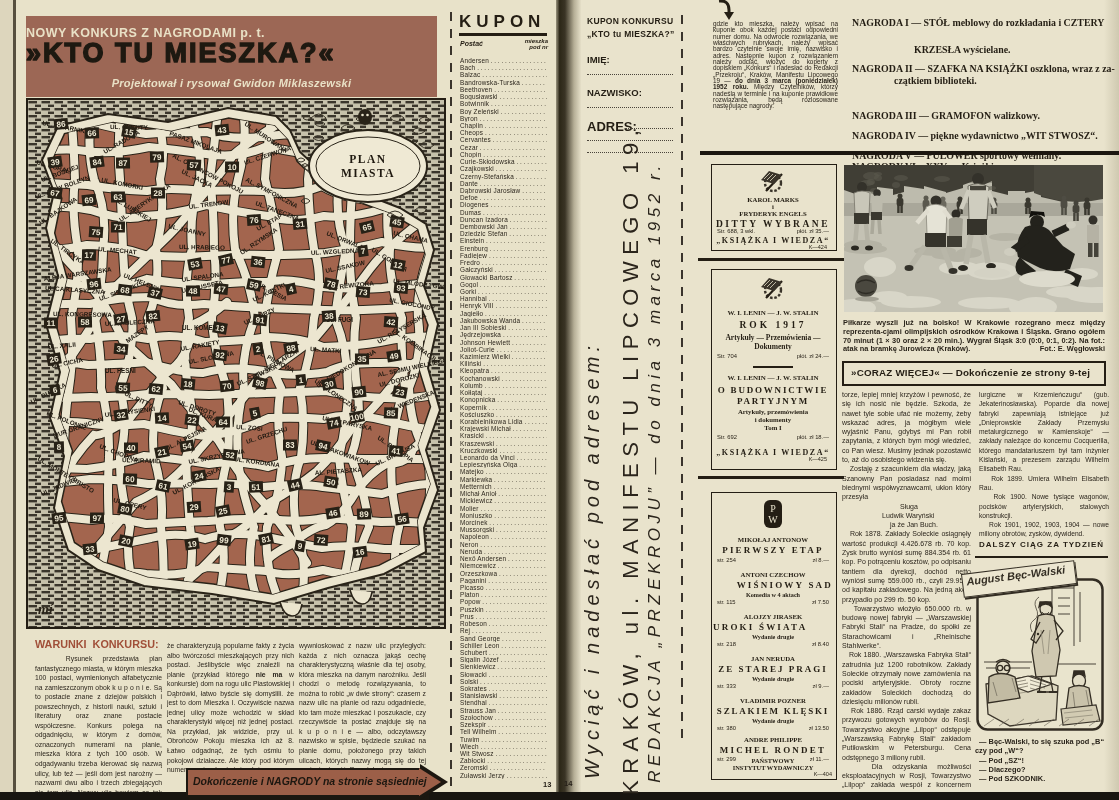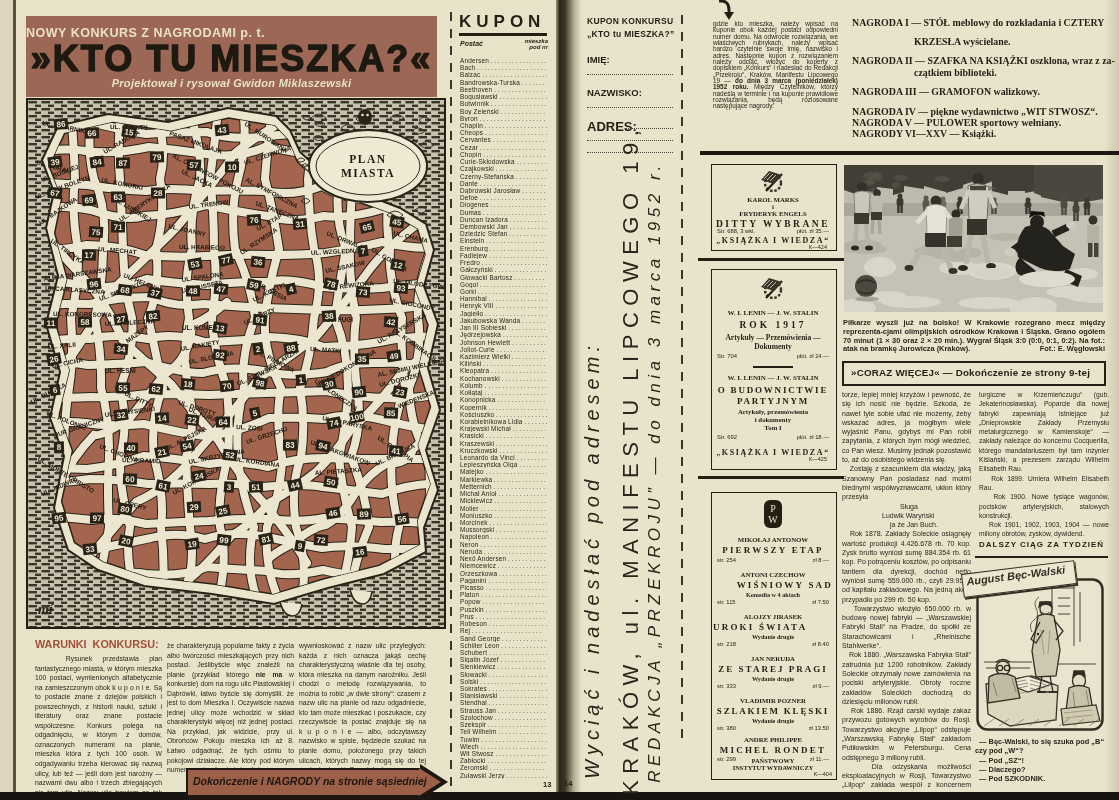--- a/index.html
+++ b/index.html
@@ -30,21 +30,21 @@
 <div class="abs" style="left:556px;top:0;width:30px;height:793px;background:linear-gradient(to right,#9a947e 0,#2c2717 12%,#3a3425 30%,#b5ae96 60%,#e9e3cc 85%)"></div>
 
 <div class="abs" style="left:1104px;top:0;width:15px;height:793px;background:linear-gradient(to right,#e9e3cc,#cfc9b0)"></div>
 
 <div class="abs" style="left:0;top:792px;width:1119px;height:8px;background:#181510"></div>
 
 <div class="abs" style="left:26px;top:16px;width:411px;height:81px;background:#9c6755"></div>
 
 <div class="abs" style="left:26px;top:26px;width:411px;text-align:left;font-weight:bold;font-size:12.5px;letter-spacing:0.5px;color:#e9e1c6">NOWY KONKURS Z NAGRODAMI p. t.</div>
 
-<div class="abs" style="left:26px;top:38px;width:411px;text-align:center;font-weight:bold;font-size:36px;letter-spacing:2px;color:#1e1911;-webkit-text-stroke:1.4px #1e1911">»KTO TU MIESZKA?«</div>
+<div class="abs" style="left:26px;top:38px;width:411px;text-align:left;font-weight:bold;font-size:27px;letter-spacing:2px;color:#1e1911;-webkit-text-stroke:1.4px #1e1911">»KTO TU MIESZKA?«</div>
 
 <div class="abs" style="left:26px;top:77px;width:411px;text-align:center;font-style:italic;font-weight:bold;font-size:11px;letter-spacing:0.3px;color:#e9e1c6">Projektował i rysował Gwidon Miklaszewski</div>
 
 <div class="abs" style="left:28px;top:100px;width:416px;height:527px;outline:2px solid #241e14"><svg width="416" height="527" viewBox="0 0 416 527" xmlns="http://www.w3.org/2000/svg">
 <defs>
           <pattern id="hatch" width="13" height="7" patternUnits="userSpaceOnUse">
             <rect width="13" height="7" fill="#c6c1ab"></rect>
             <rect x="0.5" y="1" width="8.5" height="2.4" fill="#3a352b"></rect>
             <rect x="7" y="4.6" width="8.5" height="2.4" fill="#3a352b"></rect>
           </pattern>
@@ -824,26 +824,26 @@
 
 <div class="abs" style="left:714px;top:0px;width:26px;height:22px"><svg width="26" height="22">
         <path d="M5,1 q10,-1 10,9 l0,3" fill="none" stroke="#241e14" stroke-width="3"></path>
         <path d="M10,12 l5,8 5,-8 Z" fill="#241e14"></path>
       </svg></div>
 
 <div class="abs just tiny6" style="left:713px;top:21px;width:125px;height:127px;overflow:hidden">gdzie kto mieszka, należy wpisać na kuponie obok każdej postaci odpowiedni numer domu. Na odwrocie rozwiązania, we właściwych rubrykach, należy wpisać bardzo czytelnie swoje imię, nazwisko i adres. Następnie kupon z rozwiązaniem należy odciąć, włożyć do koperty z dopiskiem „Konkurs“ i nadesłać do Redakcji „Przekroju“, Kraków, Manifestu Lipcowego 19 — <b>do dnia 3 marca (poniedziałek) 1952 roku.</b> Między Czytelników, którzy nadeślą w terminie i na kuponie prawidłowe rozwiązania, będą rozlosowane następujące nagrody:</div>
 
 <div class="abs serif" style="left:852px;top:17px;width:266px;font-weight:bold;font-size:9.9px;color:#241e14;white-space:nowrap">
 <div>NAGRODA I — STÓŁ meblowy do rozkładania i CZTERY</div>
-<div style="margin-left:62px;margin-top:8px">KRZESŁA wyścielane.</div>
+<div style="margin-left:62px;margin-top:16px">KRZESŁA wyścielane.</div>
 <div style="margin-top:8px">NAGRODA II — SZAFKA NA KSIĄŻKI oszklona, wraz z za-</div>
-<div style="margin-left:62px;margin-top:1px">czątkiem biblioteki.</div>
-<div style="margin-top:8px">NAGRODA III — GRAMOFON walizkowy.</div>
+<div style="margin-left:42px;margin-top:1px">czątkiem biblioteki.</div>
+<div style="margin-top:24px">NAGRODA III — GRAMOFON walizkowy.</div>
 <div style="margin-top:9px">NAGRODA IV — piękne wydawnictwo „WIT STWOSZ“.</div>
-<div style="">NAGRODA V — PULOWER sportowy wełniany.</div>
+<div style="margin-top:9px">NAGRODA V — PULOWER sportowy wełniany.</div>
 <div style="">NAGRODY VI—XXV — Książki.</div>
 </div>
 
 <div class="abs" style="left:700px;top:151px;width:419px;height:3.5px;background:#1c1710"></div>
 
 <div class="abs" style="left:711px;top:164px;width:124px;height:85px;border:1.5px solid #241e14"></div>
 
 <div class="abs" style="left:757px;top:167px;width:32px;height:28px"><svg width="32" height="28">
         <g transform="translate(16,16)">
           <circle r="8" fill="none" stroke="#3a342a" stroke-width="2.4" stroke-dasharray="2.6 1.7"></circle>

